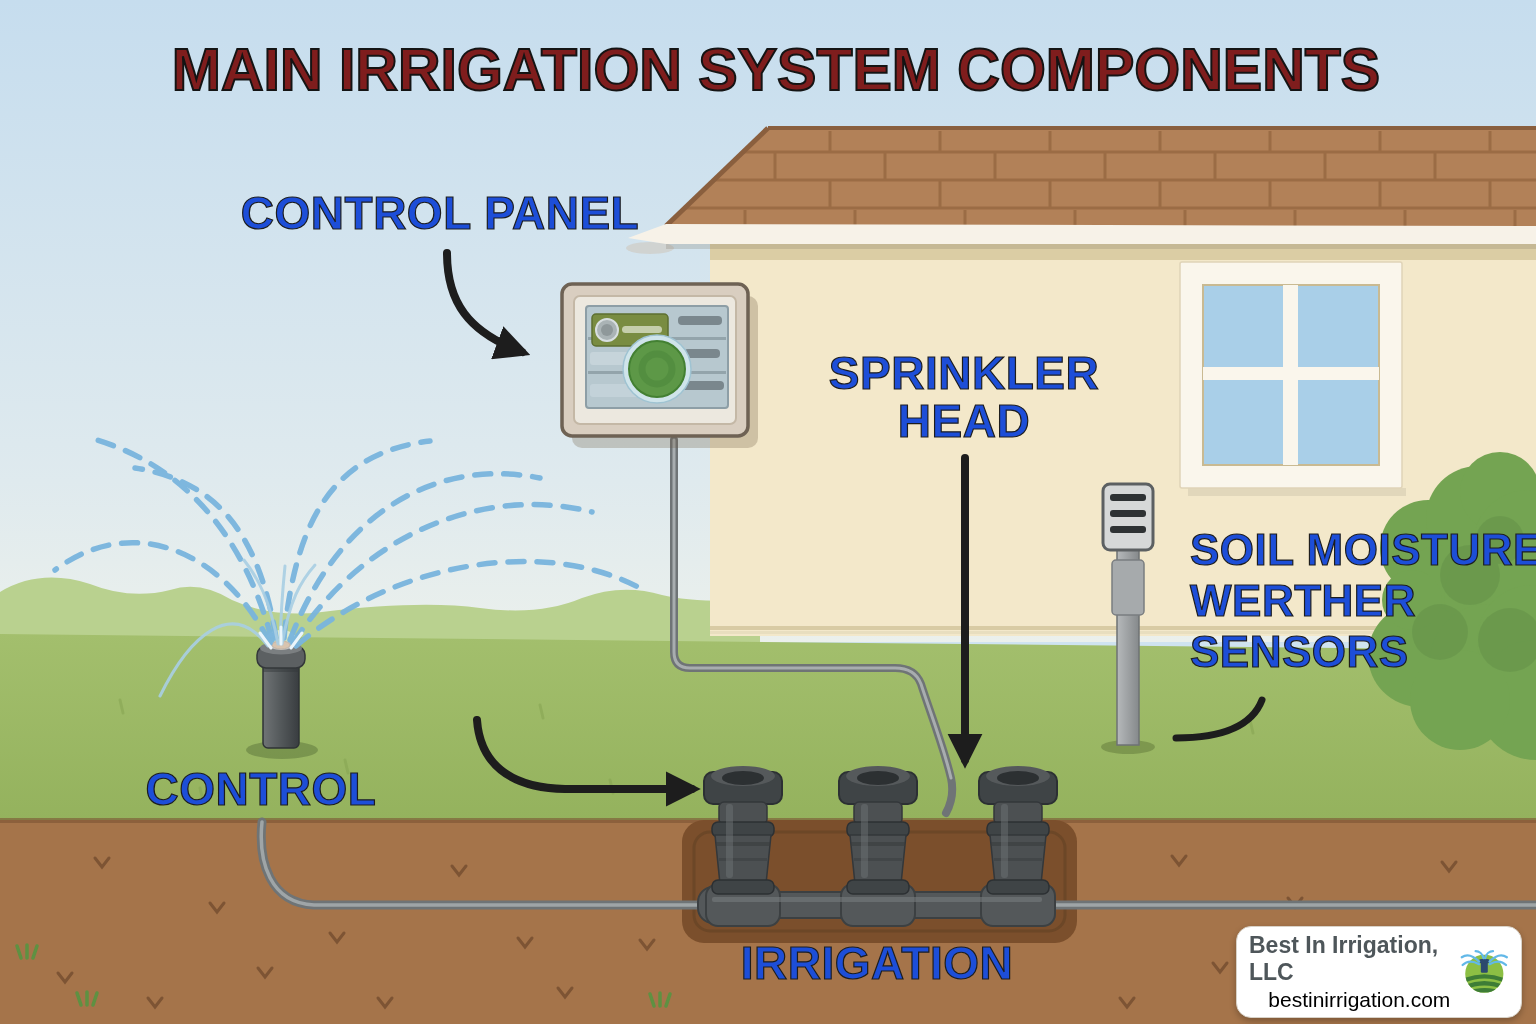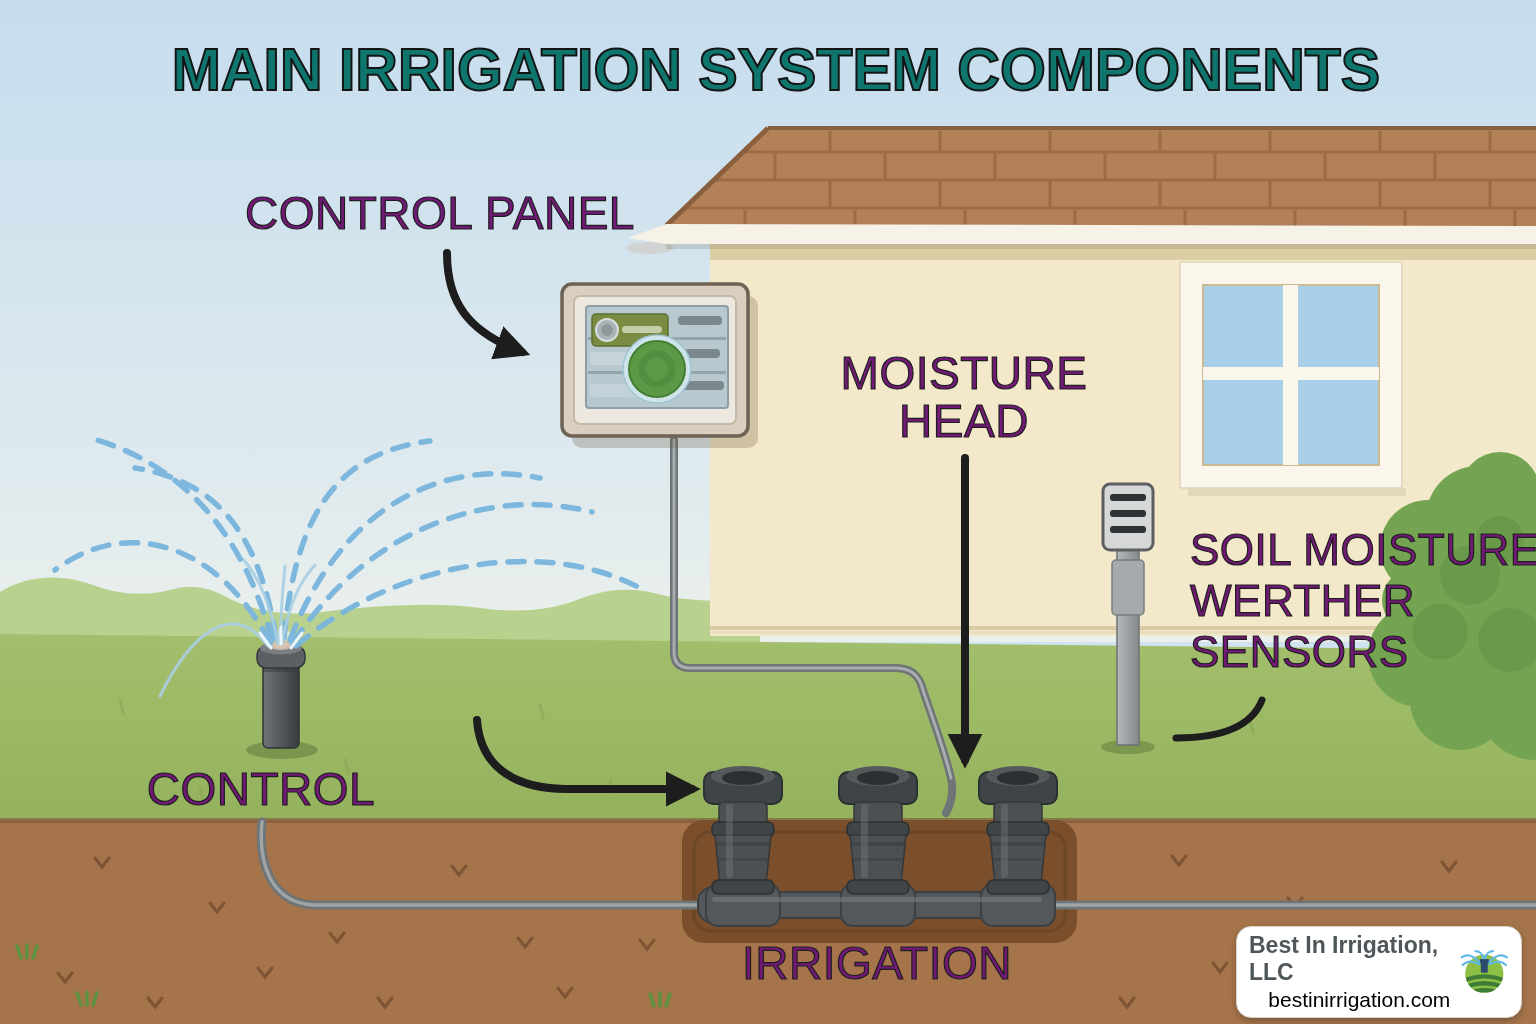--- a/index.html
+++ b/index.html
@@ -2,28 +2,28 @@
 <html><head>
 <meta charset="utf-8">
 <style>
   html,body{margin:0;padding:0;background:#222;}
   #stage{
     position:relative;width:1536px;height:1024px;overflow:hidden;
     font-family:"Liberation Sans",sans-serif;background:#cfe3f0;
   }
   #scene{position:absolute;left:0;top:0;}
   .label{
-    position:absolute;color:#701a75;font-weight:normal;
+    position:absolute;color:#1d4ed8;font-weight:bold;
     -webkit-text-stroke:1.2px #1d1d1d;
     font-size:46px;letter-spacing:.5px;white-space:nowrap;line-height:1.04;
   }
   .label.centered{transform:translateX(-50%);text-align:center;}
   #title{
     position:absolute;left:776px;top:36px;transform:translateX(-50%);
-    font-size:59px;font-weight:bold;color:#0f766e;-webkit-text-stroke:2px #141414;
+    font-size:59px;font-weight:bold;color:#7f1d1d;-webkit-text-stroke:2px #141414;
     letter-spacing:0px;white-space:nowrap;
   }
   #soil-label{font-size:44px;line-height:51px;}
   #badge{
     position:absolute;left:1236px;top:926px;width:286px;height:92px;
     background:#fff;border:1px solid #d8d2c8;border-radius:15px;
     box-shadow:0 3px 6px rgba(0,0,0,.25);
     display:flex;align-items:center;justify-content:flex-end;
     gap:10px;padding:0 12px;box-sizing:border-box;
   }
@@ -299,21 +299,21 @@
     <path d="M477,720 C480,762 508,788 565,789 L692,789" stroke-width="8" marker-end="url(#arrowHead)"></path>
     <path d="M1262,700 C1252,726 1222,738 1176,738" stroke-width="7"></path>
   </g>
 </svg>
 
 <div id="title">MAIN IRRIGATION SYSTEM COMPONENTS</div>
 
 <div class="label centered" style="left:440px;top:190px;">CONTROL PANEL</div>
 
 <div class="label centered" style="left:964px;top:350px;">
-  <div>MOISTURE</div>
+  <div>SPRINKLER</div>
   <div>HEAD</div>
 </div>
 
 <div class="label" id="soil-label" style="left:1190px;top:524px;">
   <div>SOIL MOISTURE/</div>
   <div>WERTHER</div>
   <div>SENSORS</div>
 </div>
 
 

